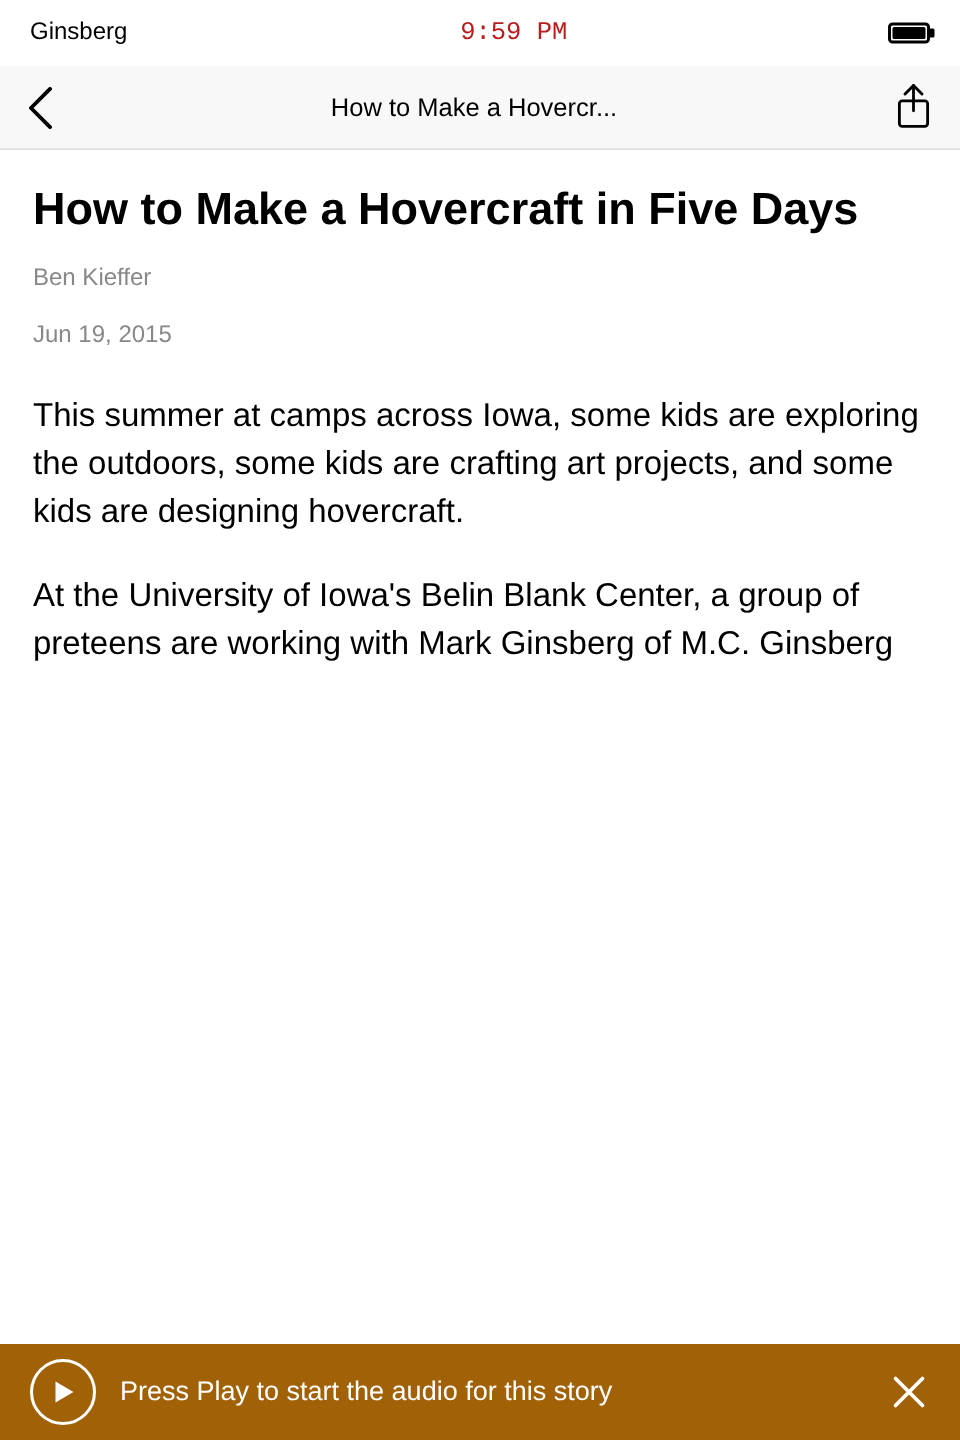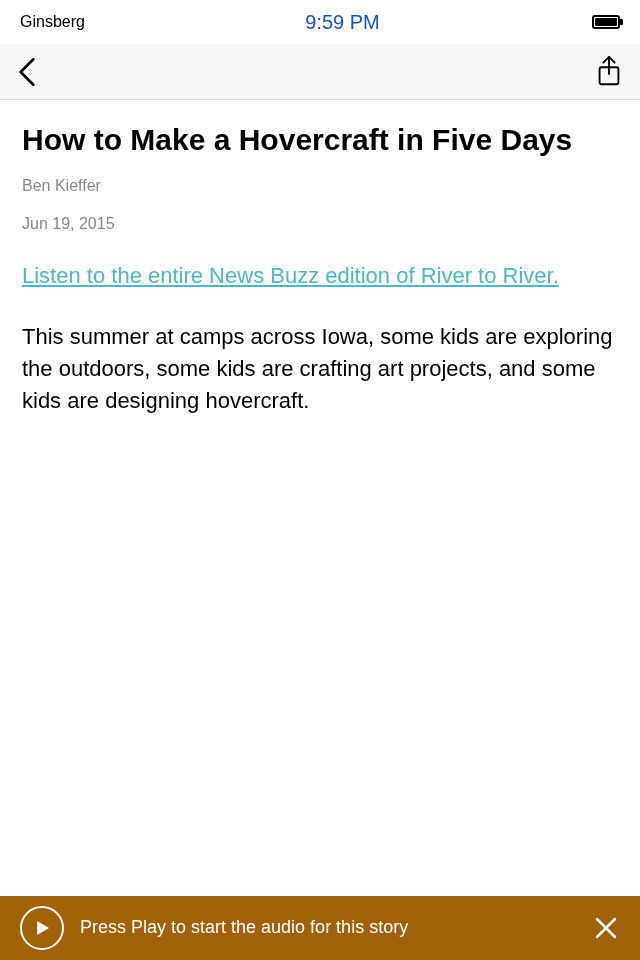--- a/index.html
+++ b/index.html
@@ -27,23 +27,24 @@
     .status-left {
       display: flex;
       align-items: center;
       gap: 8px;
       font-size: 16px;
       font-weight: 500;
       color: #000;
     }
 
     .status-center {
-      font-size: 20px;
+      font-size: 17px;
       font-weight: 400;
-      color: #1d4ed8;
+      color: #b91c1c;
+      font-family: Liberation Mono, monospace;
     }
 
     .status-right {
       display: flex;
       align-items: center;
       gap: 6px;
     }
 
     .battery {
       width: 28px;
@@ -246,36 +247,37 @@
     </div>
   </div>
 </div>
 
 <div class="nav-bar">
   <div class="nav-back">
     <svg viewBox="0 0 12 22" fill="none" xmlns="http://www.w3.org/2000/svg">
       <path d="M11 1L1 11L11 21" stroke="#000" stroke-width="2" stroke-linecap="round" stroke-linejoin="round"></path>
     </svg>
   </div>
+  <span class="nav-title">How to Make a Hovercr...</span>
   <div class="nav-share">
     <svg viewBox="0 0 26 34" fill="none" xmlns="http://www.w3.org/2000/svg">
       <rect x="3" y="12" width="20" height="18" rx="2" stroke="#000" stroke-width="2" fill="none"></rect>
       <path d="M13 1v18" stroke="#000" stroke-width="2" stroke-linecap="round"></path>
       <path d="M7 7l6-6 6 6" stroke="#000" stroke-width="2" stroke-linecap="round" stroke-linejoin="round"></path>
     </svg>
   </div>
 </div>
 
 <div class="article-content">
   <h1 class="article-title">How to Make a Hovercraft in Five Days</h1>
   <div class="article-author">Ben Kieffer</div>
   <div class="article-date">Jun 19, 2015</div>
-  <a class="article-link" href="#">Listen to the entire News Buzz edition of River to River.</a>
   <div class="article-body">
     <p>This summer at camps across Iowa, some kids are exploring the outdoors, some kids are crafting art projects, and some kids are designing hovercraft.</p>
+    <p>At the University of Iowa's Belin Blank Center, a group of preteens are working with Mark Ginsberg of M.C. Ginsberg</p>
   </div>
 </div>
 
 <div class="player-bar">
   <div class="play-btn">
     <svg viewBox="0 0 18 18" fill="none" xmlns="http://www.w3.org/2000/svg">
       <path d="M4 2l12 7-12 7V2z" fill="#fff"></path>
     </svg>
   </div>
   <span class="player-text">Press Play to start the audio for this story</span>

